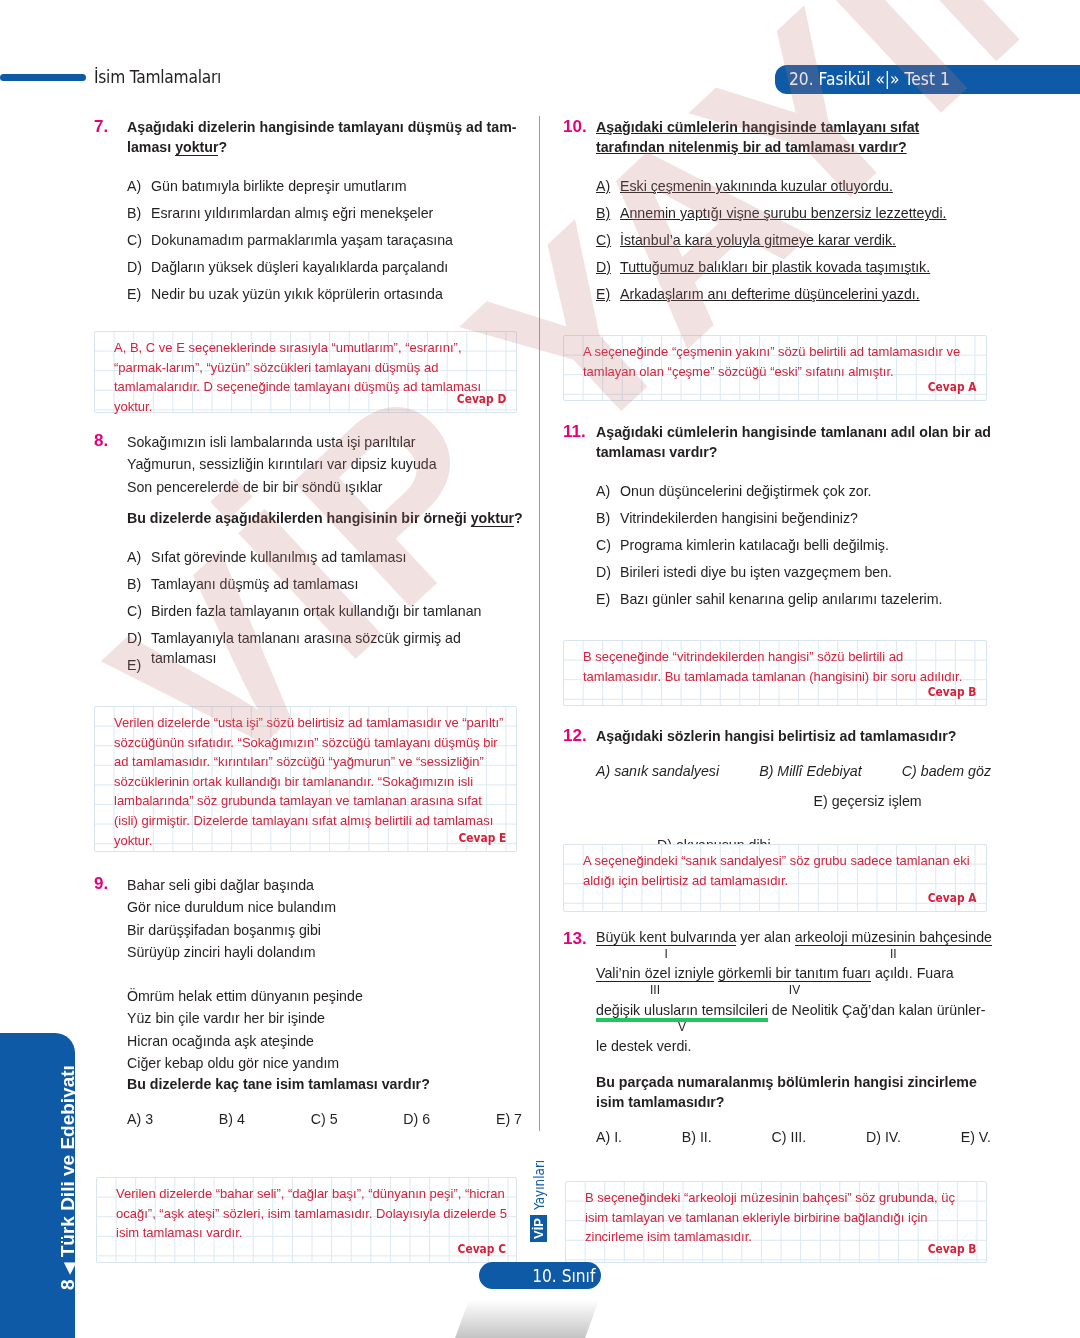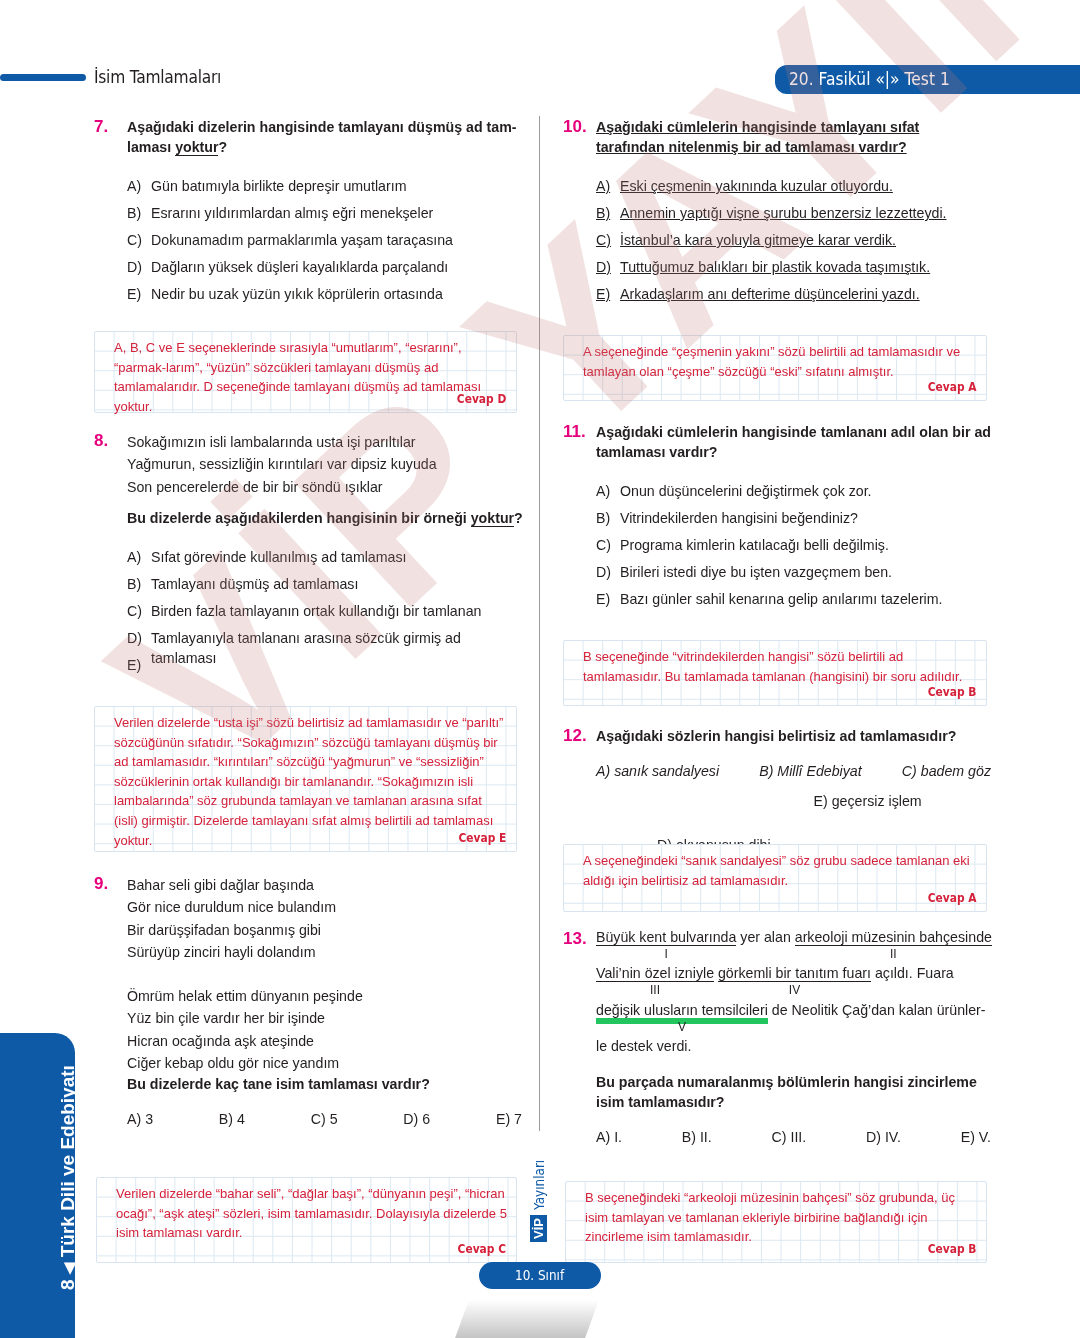--- a/index.html
+++ b/index.html
@@ -40,21 +40,21 @@
   .side-tab { position: absolute; left: 0; top: 1033px; width: 75px; height: 305px; background: #0e5aa7; border-radius: 0 20px 0 0; }
   .side-text { position: absolute; left: 57px; top: 1290px; transform: rotate(-90deg); transform-origin: left top; color: #fff; font-weight: bold; font-size: 19px; white-space: nowrap; }
 
   
   .vline { position: absolute; left: 539px; top: 116px; width: 1px; height: 1015px; background: #9a9a9a; }
   .vip-label { position: absolute; left: 530px; top: 1242px; transform: rotate(-90deg); transform-origin: left top; white-space: nowrap; display: flex; align-items: center; }
   .vip-box { background: #0e5aa7; color: #fff; font-weight: bold; font-size: 13px; padding: 1px 3px; margin-right: 5px; }
   .vip-txt { color: #0e5aa7; font-family: "DejaVu Sans", sans-serif; font-size: 14px; transform: scaleX(0.86); transform-origin: left center; }
 
   
-  .footer-pill { position: absolute; left: 479px; top: 1262px; width: 122px; height: 27px; background: #0e5aa7; border-radius: 14px; color: #fff; text-align: center; font-family: "DejaVu Sans", sans-serif; font-size: 14px; line-height: 27px; }
+  .footer-pill { position: absolute; left: 479px; top: 1262px; width: 122px; height: 27px; background: #0e5aa7; border-radius: 14px; color: #fff; text-align: right; font-family: "DejaVu Sans", sans-serif; font-size: 18px; line-height: 27px; }
   .footer-pill span { display: inline-block; transform: scaleX(0.86); }
   .footer-shadow { position: absolute; left: 462px; top: 1300px; width: 130px; height: 38px; background: linear-gradient(#ffffff, #c4c4c4); transform: skewX(-20deg); }
 </style>
 </head>
 <body>
 
 <div class="hdr-line"></div>
 <div class="hdr-title">İsim Tamlamaları</div>
 <div class="hdr-badge">
     <span>20. Fasikül «|» Test 1</span>
@@ -256,21 +256,21 @@
 <div class="q" style="left:563px; top:929px; width:430px;">
   <div class="q-num">13.</div>
   <div class="q-body" style="width:395px; font-size:14.2px;">
     <div style="position:relative; height:36px; white-space:nowrap;">
       <span style="position:relative; display:inline-block; border-bottom:1px solid #231f20;"><span>Büyük kent bulvarında</span><span style="position:absolute; left:0; right:0; top:18px; text-align:center; font-size:12px;">I</span></span><span style="white-space:pre;"> yer alan </span><span style="position:relative; display:inline-block; border-bottom:1px solid #231f20;"><span>arkeoloji müzesinin bahçesinde</span><span style="position:absolute; left:0; right:0; top:18px; text-align:center; font-size:12px;">II</span></span>
     </div>
     <div style="position:relative; height:37px; white-space:nowrap;">
       <span style="position:relative; display:inline-block; border-bottom:1px solid #231f20;"><span>Vali’nin özel izniyle</span><span style="position:absolute; left:0; right:0; top:18px; text-align:center; font-size:12px;">III</span></span> <span style="position:relative; display:inline-block; border-bottom:1px solid #231f20;"><span>görkemli bir tanıtım fuarı</span><span style="position:absolute; left:0; right:0; top:18px; text-align:center; font-size:12px;">IV</span></span><span style="white-space:pre;"> açıldı. Fuara</span>
     </div>
     <div style="position:relative; height:36px; white-space:nowrap;">
-      <span style="position:relative; display:inline-block; border-bottom:6px solid #22c55e;"><span>değişik ulusların temsilcileri</span><span style="position:absolute; left:0; right:0; top:18px; text-align:center; font-size:12px;">V</span></span><span style="white-space:pre;"> de Neolitik Çağ’dan kalan ürünler-</span>
+      <span style="position:relative; display:inline-block; border-bottom:4px solid #22c55e;"><span>değişik ulusların temsilcileri</span><span style="position:absolute; left:0; right:0; top:18px; text-align:center; font-size:12px;">V</span></span><span style="white-space:pre;"> de Neolitik Çağ’dan kalan ürünler-</span>
     </div>
     <div>le destek verdi.</div>
     <div class="stem-bold" style="margin-top:18px;">Bu parçada numaralanmış bölümlerin hangisi zincirleme isim tamlamasıdır?</div>
     <div class="row-opts" style="margin-top:17px; justify-content:space-between;">
       <span><span>A)</span> <span>I.</span></span>
       <span><span>B)</span> <span>II.</span></span>
       <span><span>C)</span> <span>III.</span></span>
       <span><span>D)</span> <span>IV.</span></span>
       <span><span>E)</span> <span>V.</span></span>
     </div>

